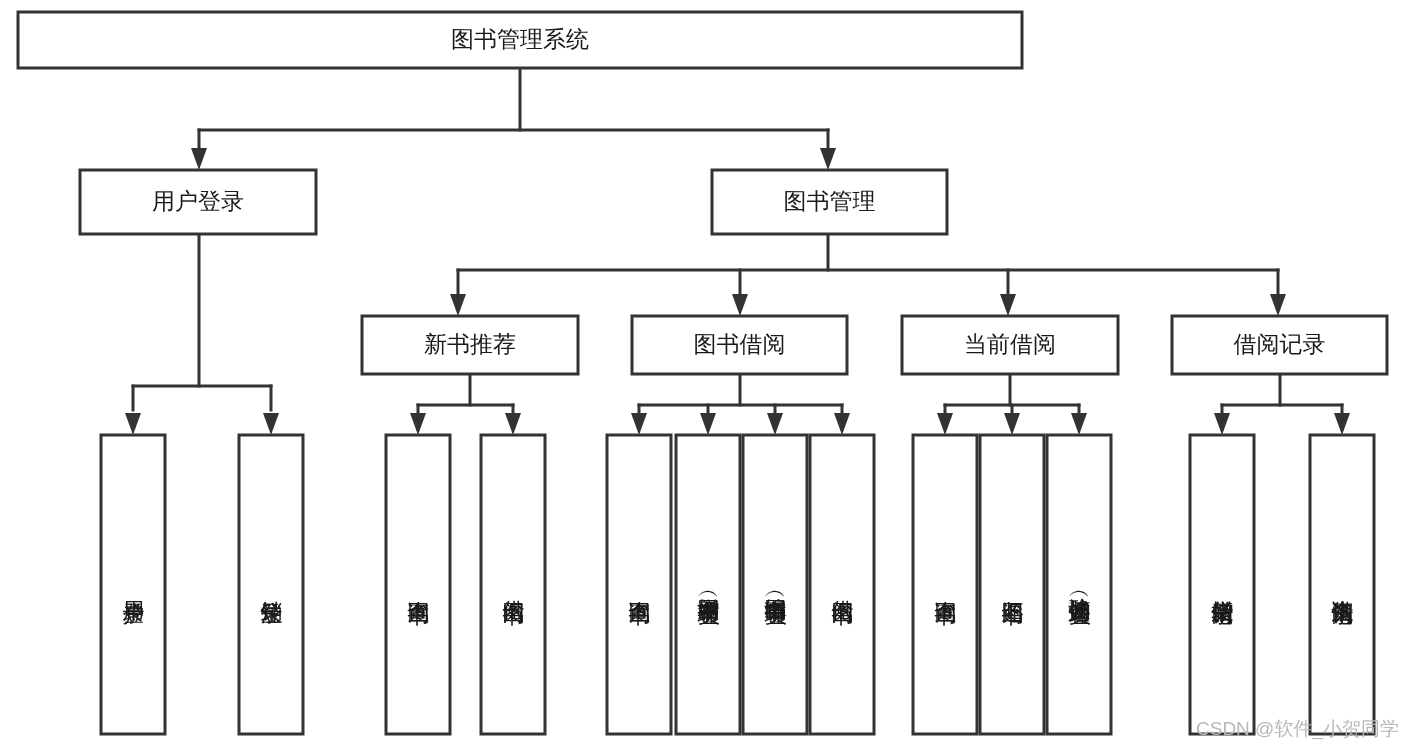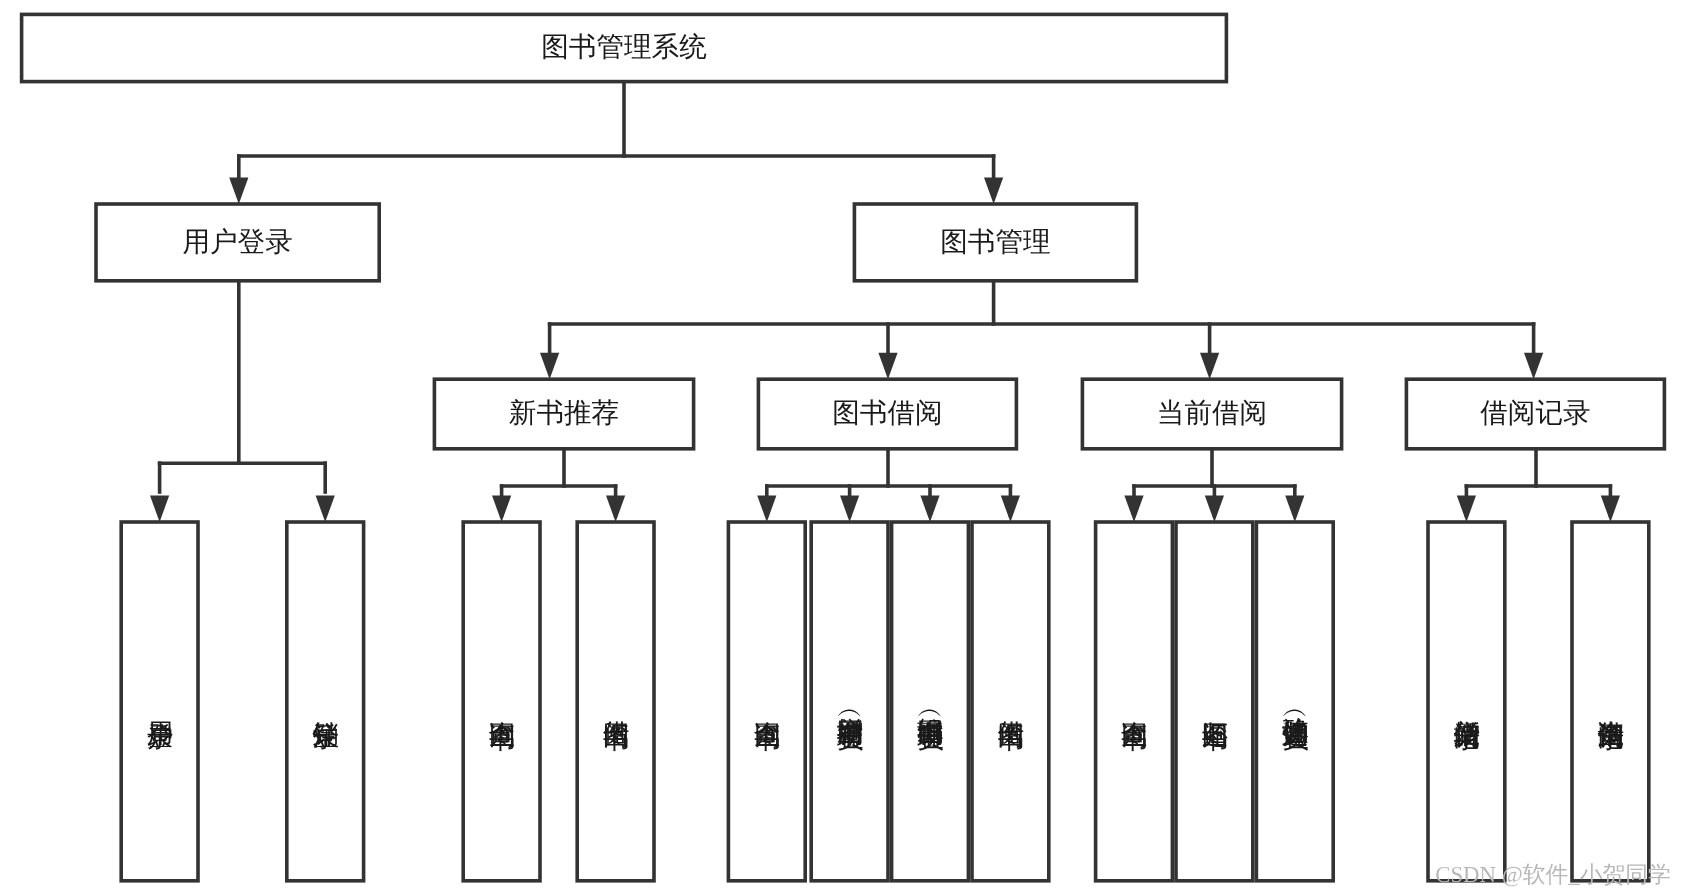--- a/index.html
+++ b/index.html
@@ -60,21 +60,21 @@
     text-orientation: upright;
     letter-spacing: 1px;
     display: flex;
     align-items: center;
     justify-content: center;
     text-align: center;
     pointer-events: none;
   }
   .watermark {
     position: absolute;
-    font-family: Liberation Serif, serif;
+    font-family: Liberation Sans, sans-serif;
     font-size: 19px;
     color: #b8b8b8;
     white-space: nowrap;
   }
 </style>
 </head>
 <body>
 
 <div id="diagram-root">
 

